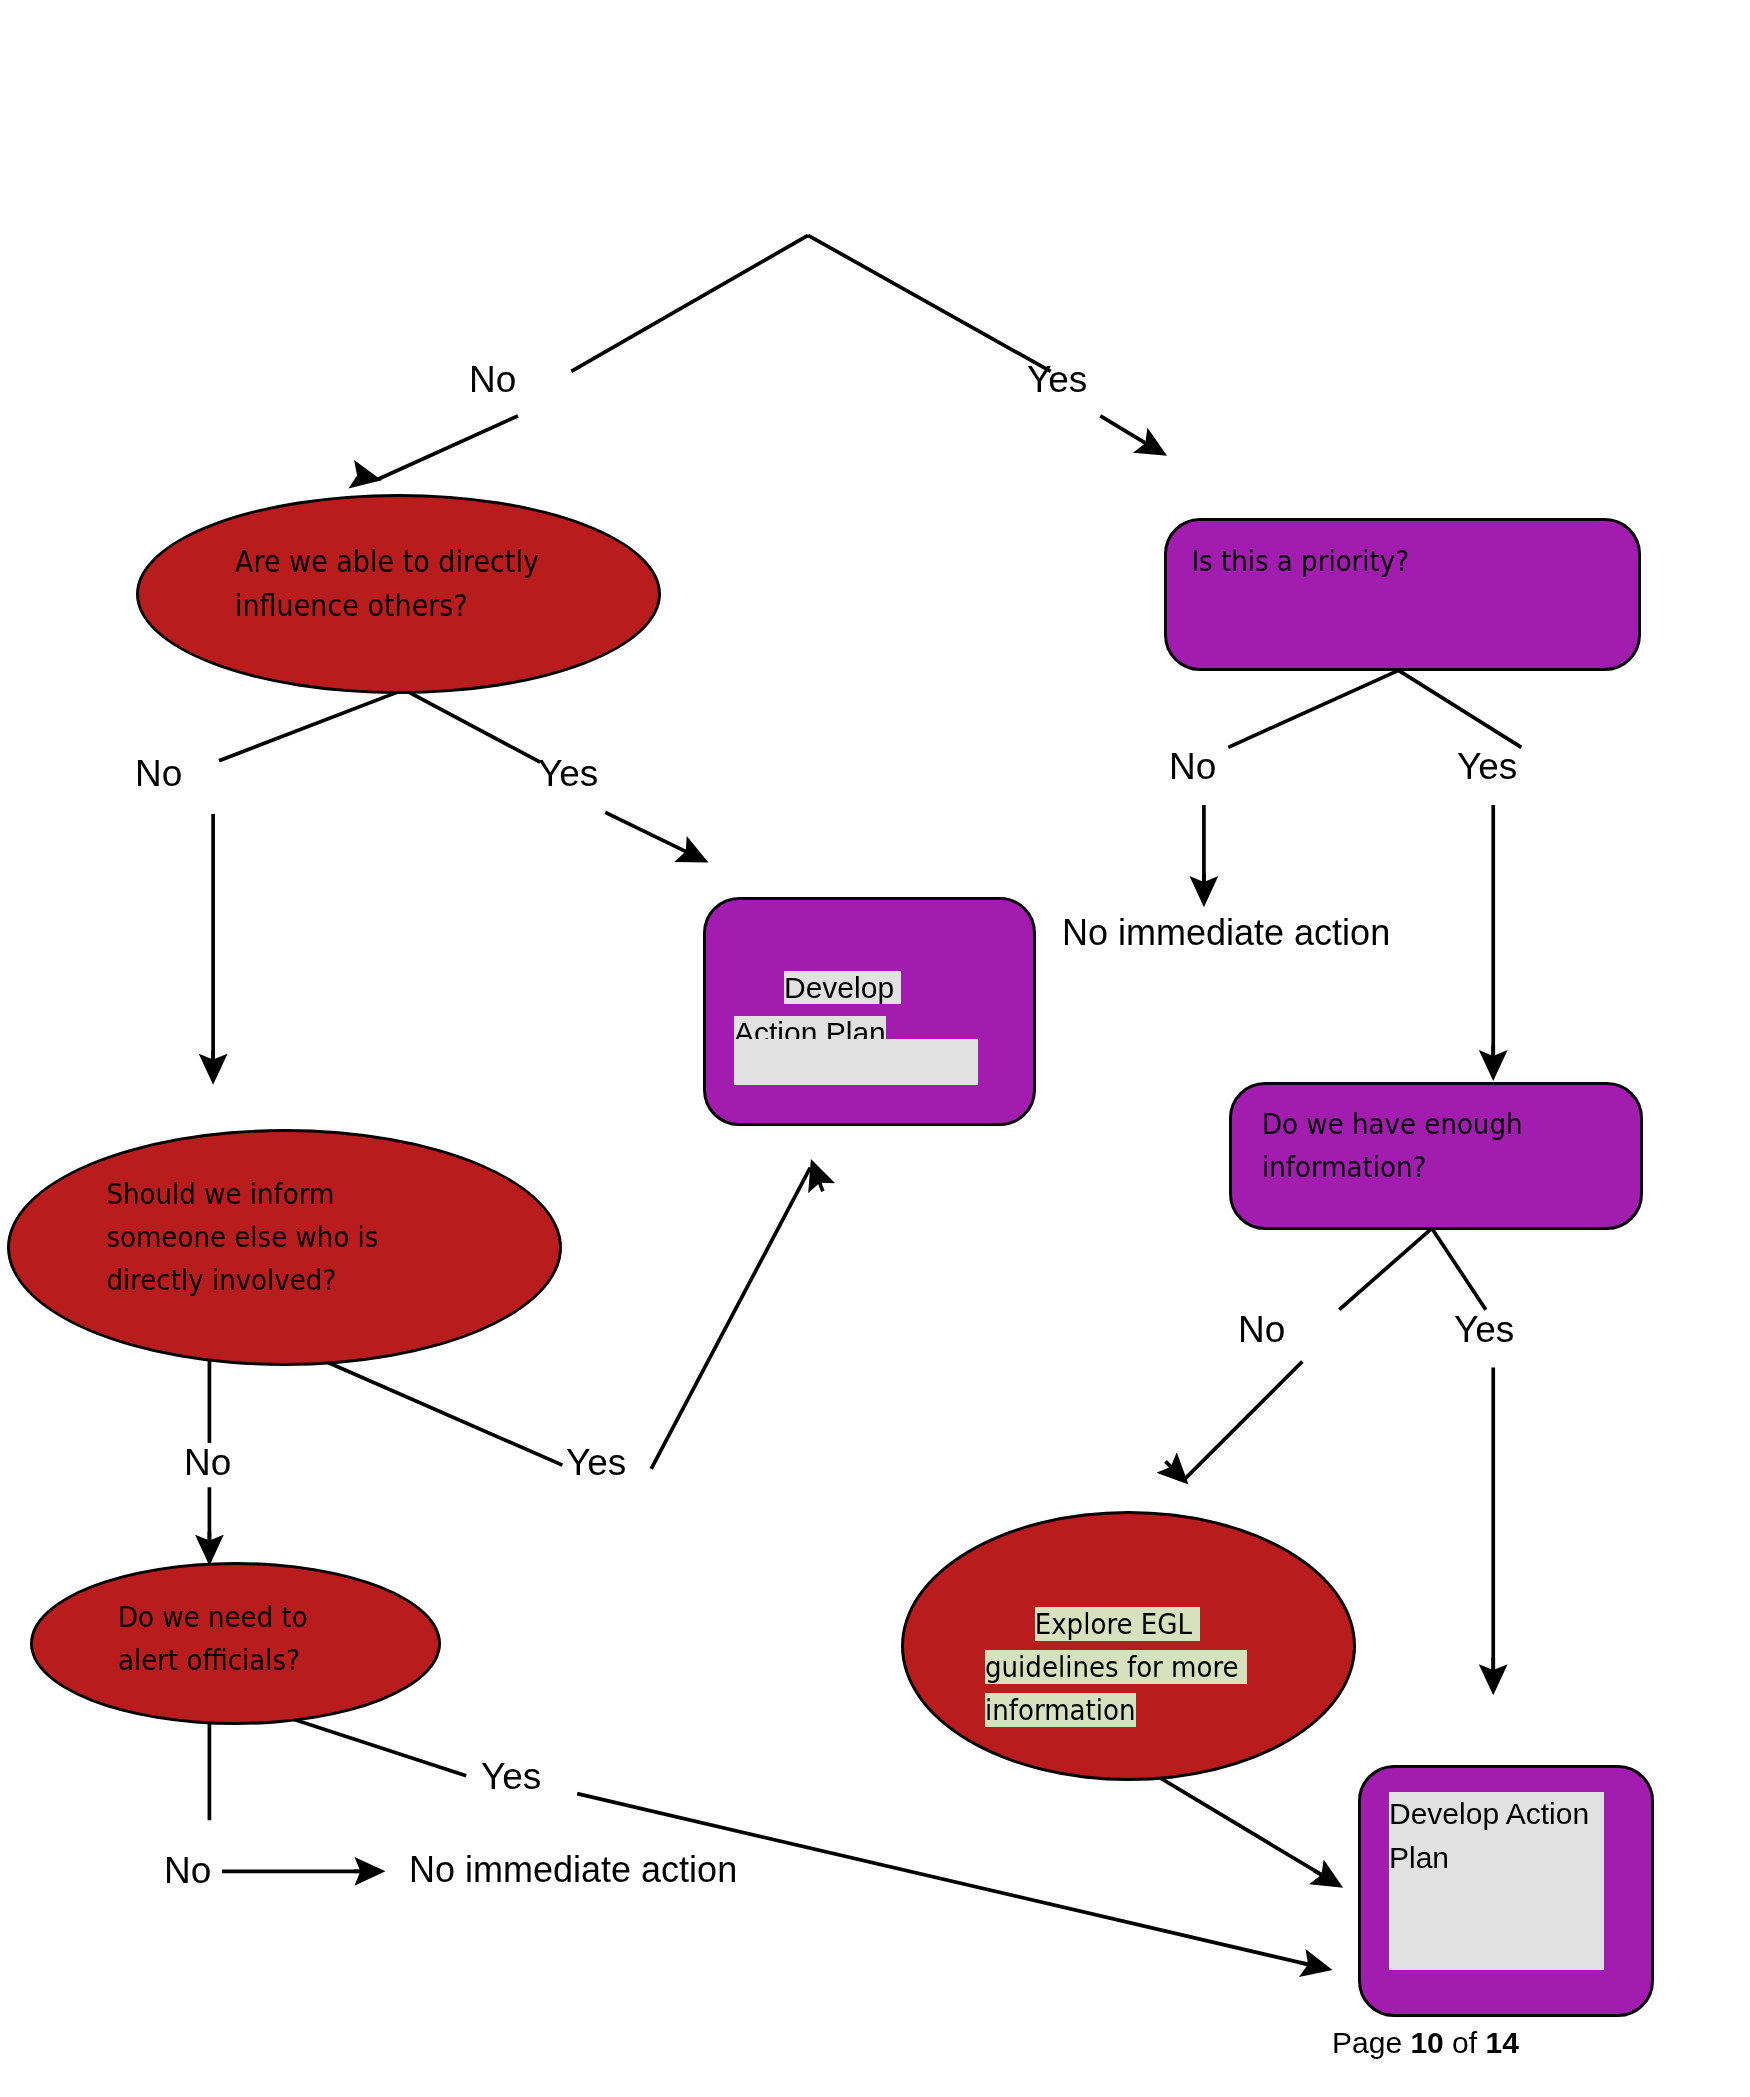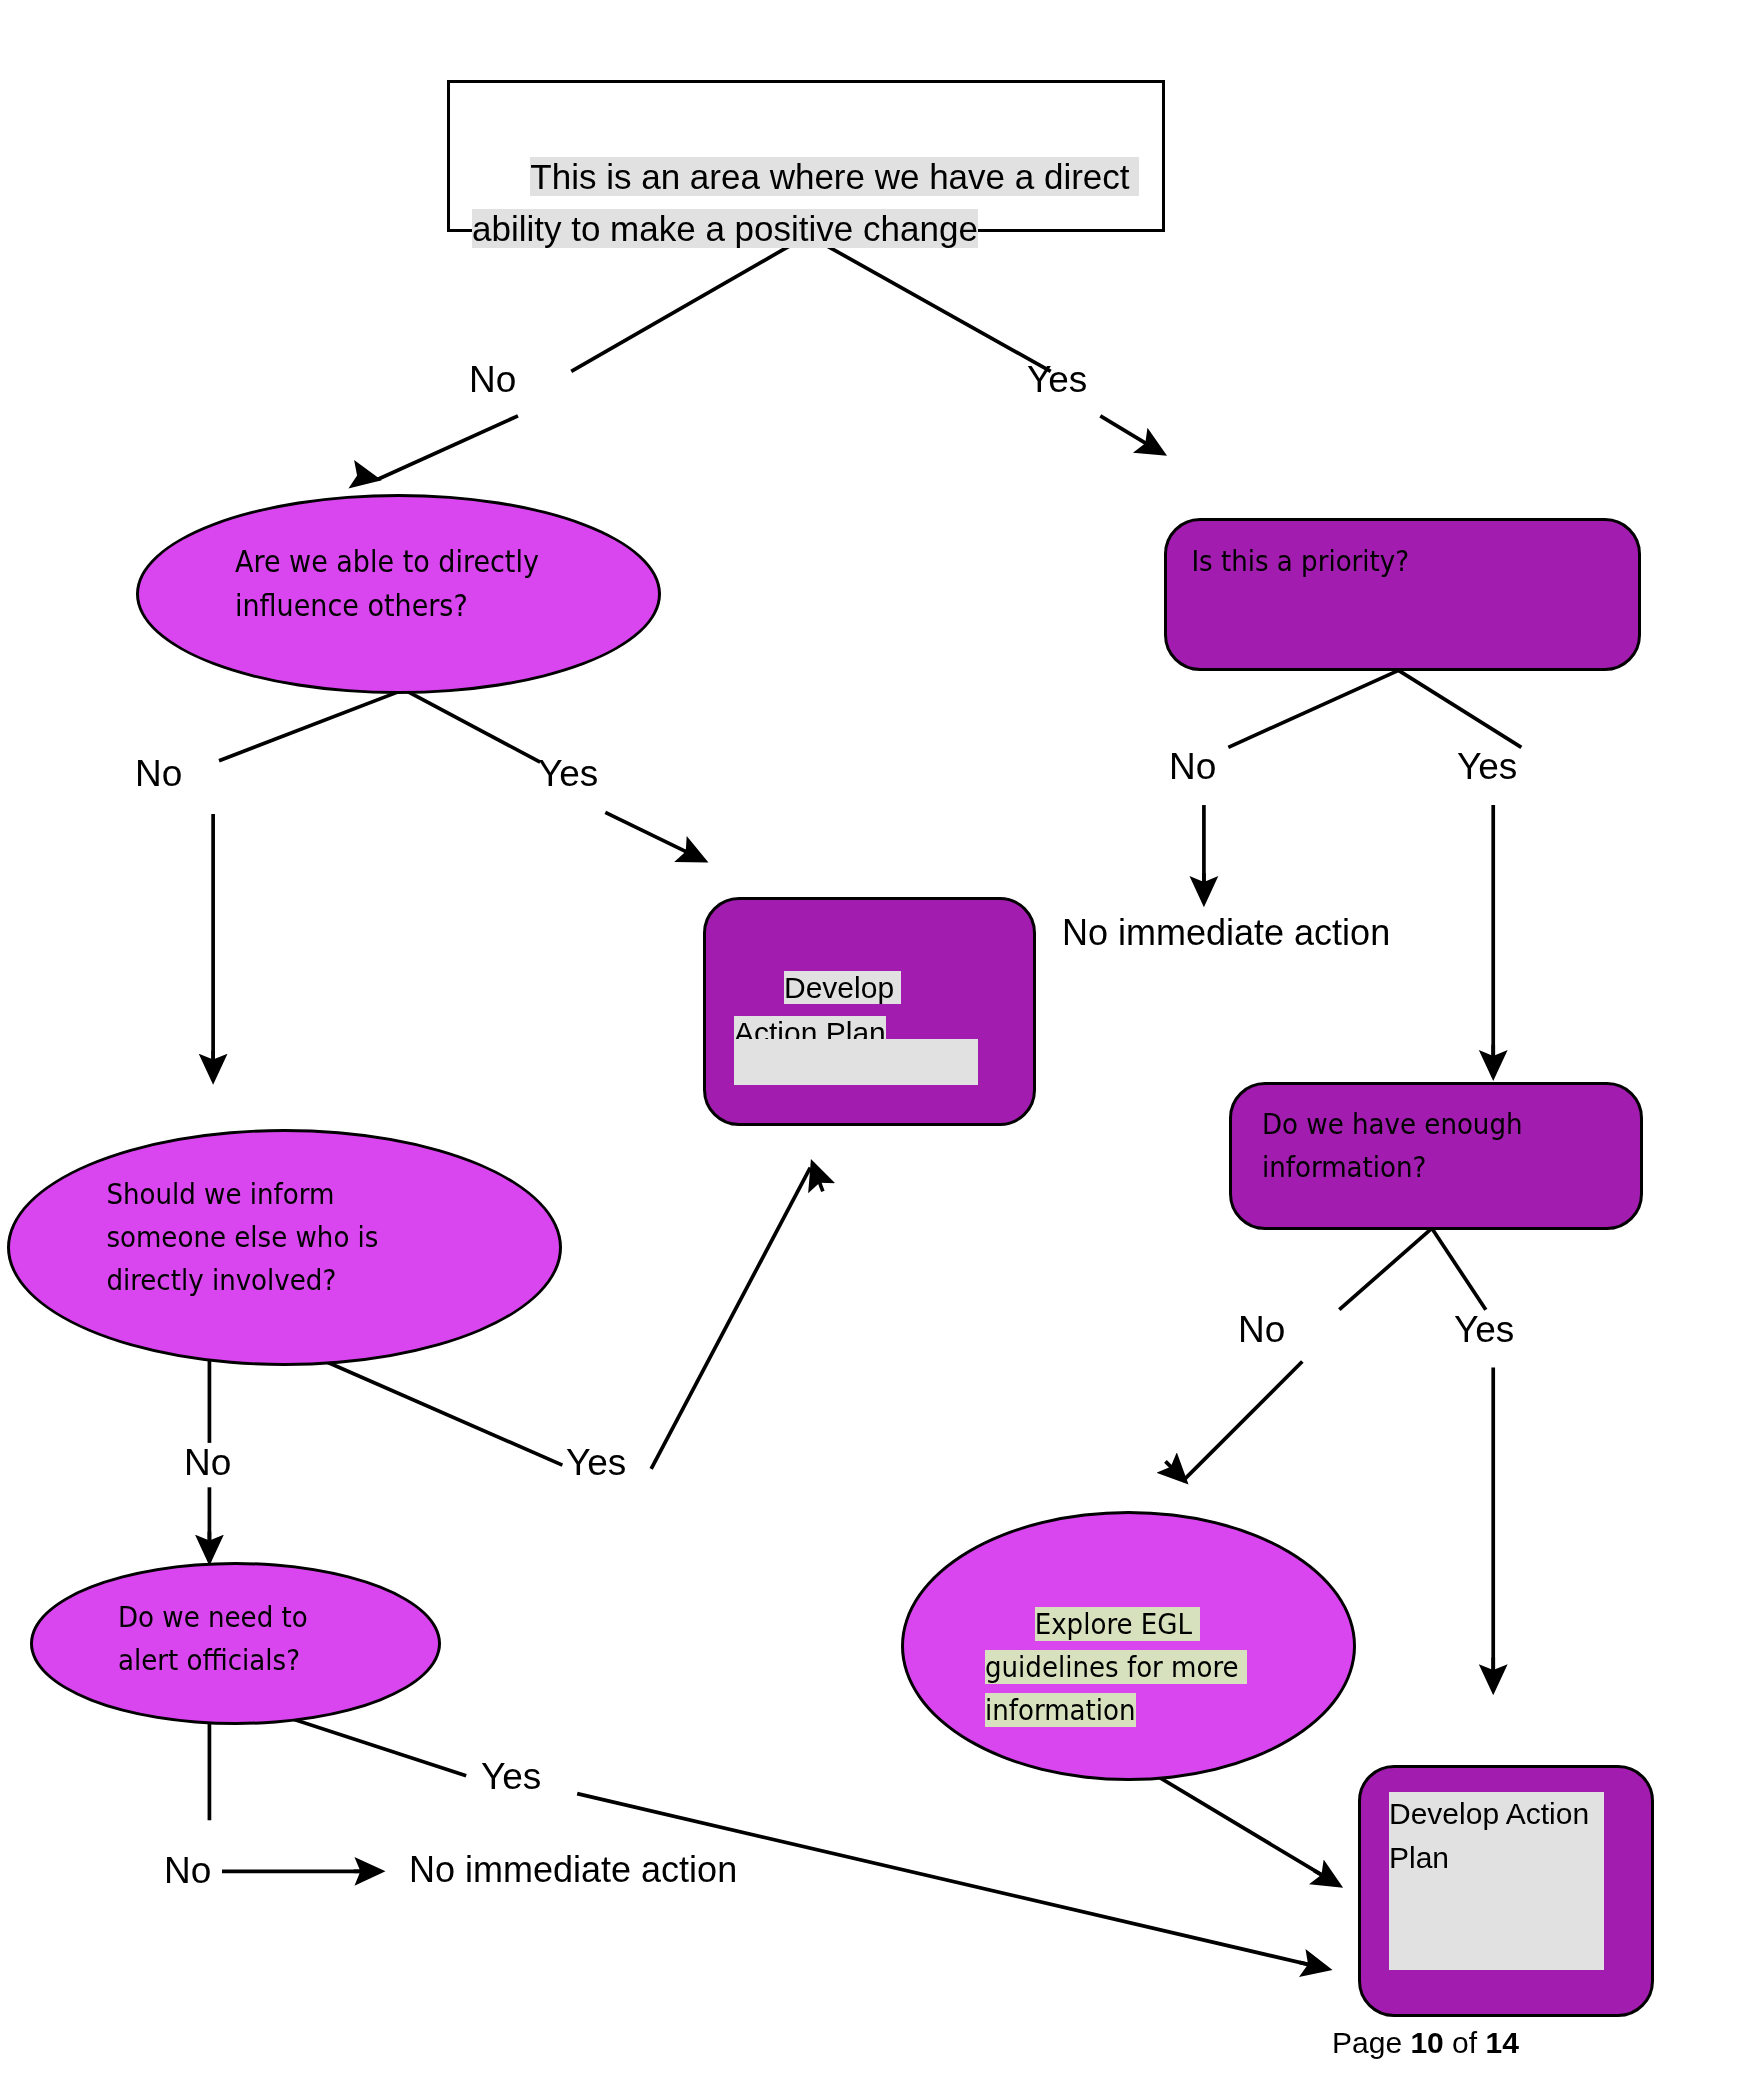--- a/index.html
+++ b/index.html
@@ -40,21 +40,21 @@
   .rect-round {
     border: 3.7px solid #000000;
     border-radius: 36px;
     background: #a21caf;
     text-decoration: underline;
   }
   
   .ellipse {
     border: 3px solid #000000;
     border-radius: 50%;
-    background: #d946ef;
+    background: #b91c1c;
   }
   
   .txt {
     position: absolute;
     white-space: pre-wrap;
     line-height: 1.48;
   }
   .txt-cond {
     font-family: "DejaVu Sans Condensed", "Liberation Sans", sans-serif;
     font-stretch: condensed;
@@ -140,25 +140,20 @@
 
       <line x1="340" y1="2305" x2="630" y2="2400"></line>
       <line x1="780" y1="2424" x2="1790" y2="2660"></line>
       <line x1="1756" y1="2652" x2="1795" y2="2661" marker-end="url(#ah)"></line>
 
       <line x1="1530" y1="2380" x2="1805" y2="2545"></line>
       <line x1="1776" y1="2528" x2="1810" y2="2548" marker-end="url(#ah)"></line>
     </g>
   </svg>
 
-  <div class="node rect-sharp" style="left:447px; top:80px; width:718px; height:152px;">
-    <div class="txt" style="left:22px; top:16.3px; width:666px; font-size:35px;">
-      <span class="hl-grey">This is an area where we have a direct ability to make a positive change</span>
-    </div>
-  </div>
 
   <div class="node ellipse" style="left:136px; top:494px; width:525px; height:200px;">
     <div class="txt txt-cond" style="left:96px; top:43px; width:326px; font-size:30px; text-align:left;">Are we able to directly influence others?</div>
   </div>
 
   <div class="node rect-round" style="left:1164px; top:518px; width:477px; height:153px;">
     <div class="txt txt-cond" style="left:24.4px; top:18.5px; width:414px; font-size:29px;">Is this a priority?</div>
   </div>
 
   <div class="node rect-round" style="left:703px; top:897px; width:333px; height:229px;">

